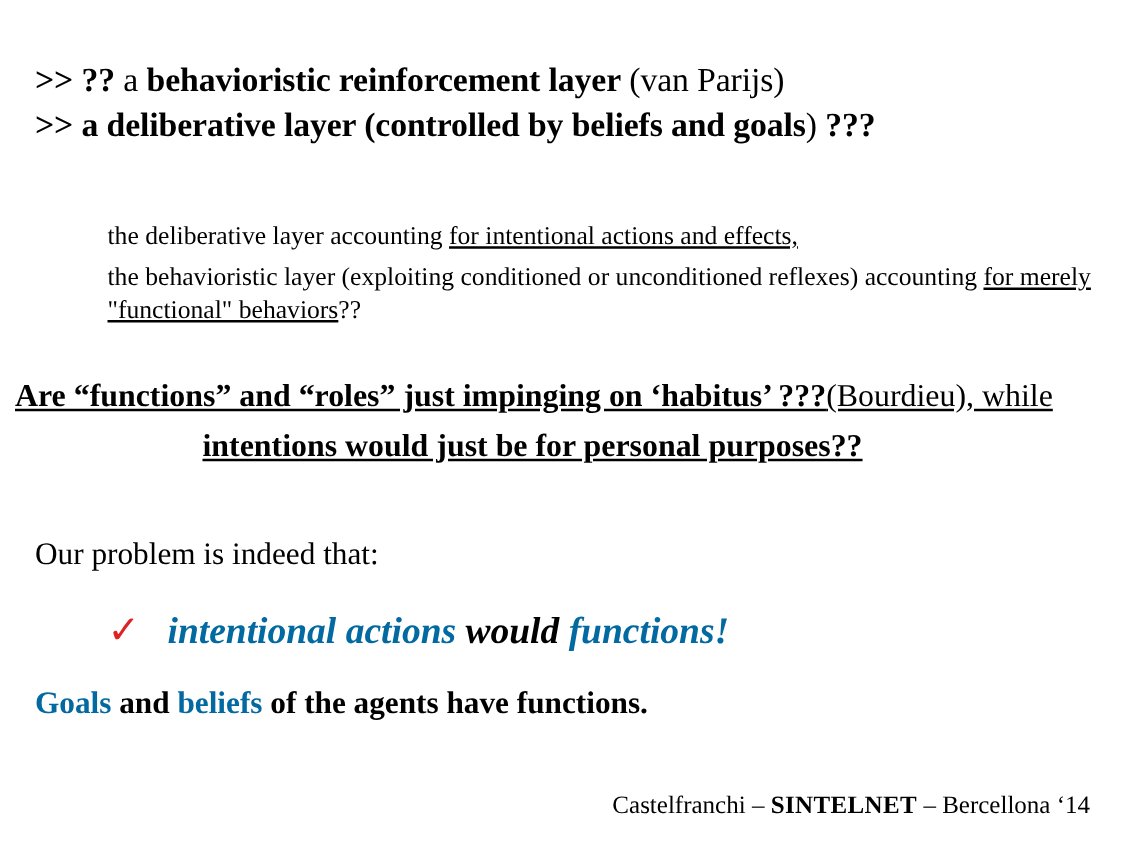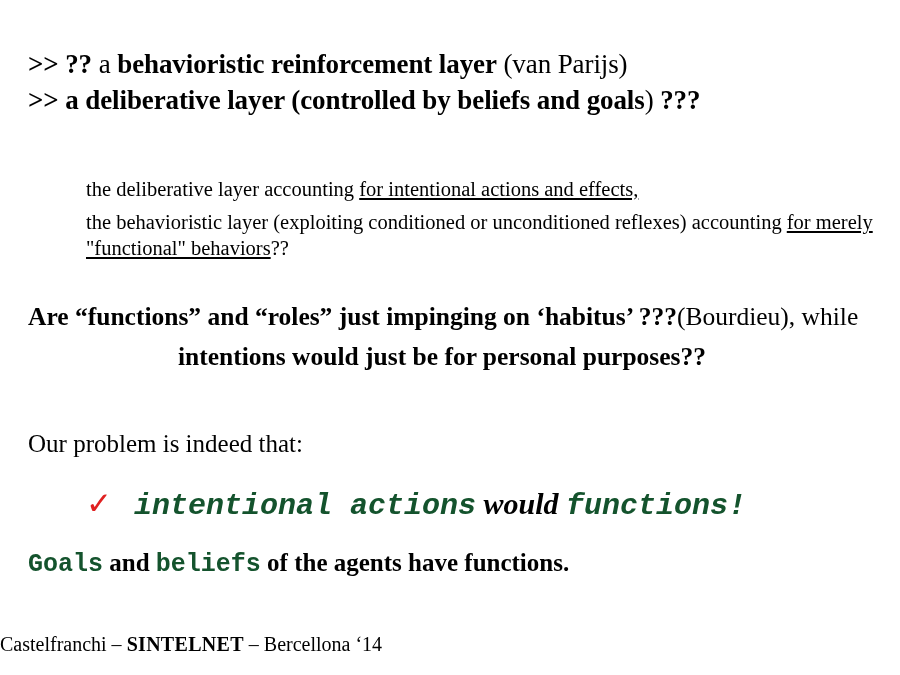--- a/index.html
+++ b/index.html
@@ -21,21 +21,21 @@
     width: 900px;
     height: 529px;
     background: #ffffff;
     box-sizing: border-box;
   }
 
   
   .b   { font-weight: bold; }
   .n   { font-weight: normal; }
   .u   { text-decoration: underline; text-underline-offset: 2px; }
-  .red { color: #14532d; font-family: Liberation Mono, monospace; }
+  .red { color: #0369a1; }
 
   
   .lead-block {
     position: absolute;
     left: 28px;
     top: 47px;
     width: 844px;
   }
   .lead-line {
     font-size: 27px;
@@ -58,23 +58,24 @@
     font-size: 20.5px;
     line-height: 1.28;
   }
   .explain-para.first {
     margin-bottom: 7px;
   }
 
   
   .question-block {
     position: absolute;
-    left: 28px;
+    left: 12px;
     top: 300px;
     width: 832px;
+    text-decoration: underline;
   }
   .question-para {
     font-size: 25.5px;
     font-weight: bold;
     line-height: 1.32;
     text-align: justify;
     text-align-last: left;
   }
   .question-sub {
     font-size: 25.5px;
@@ -126,21 +127,21 @@
     font-weight: bold;
     white-space: nowrap;
   }
 
   
   .footer {
     position: absolute;
     left: 0;
     top: 633px;
     width: 872px;
-    text-align: left;
+    text-align: right;
     font-size: 20px;
     white-space: nowrap;
   }
   .footer .sintelnet {
     font-weight: bold;
     letter-spacing: 0.3px;
   }
 </style>
 </head>
 <body>

